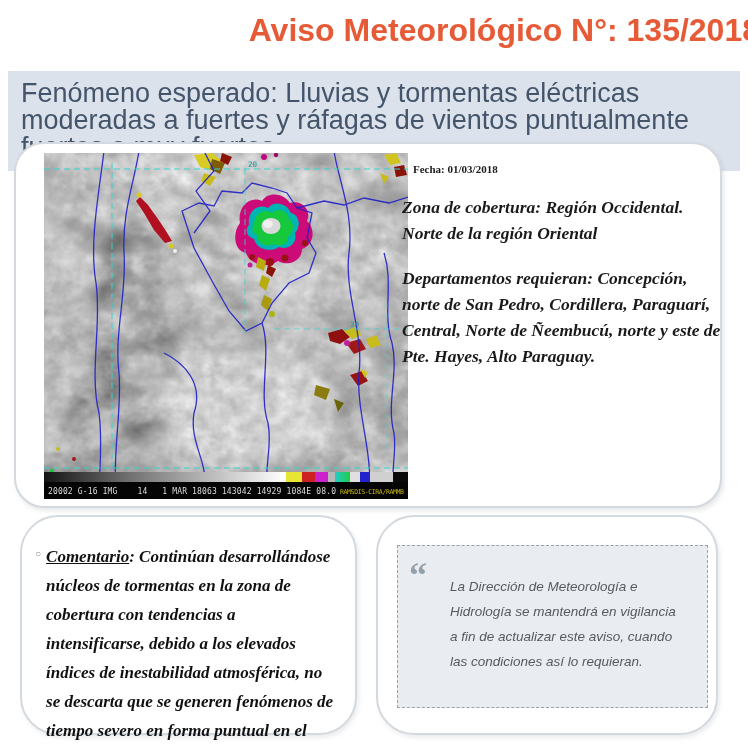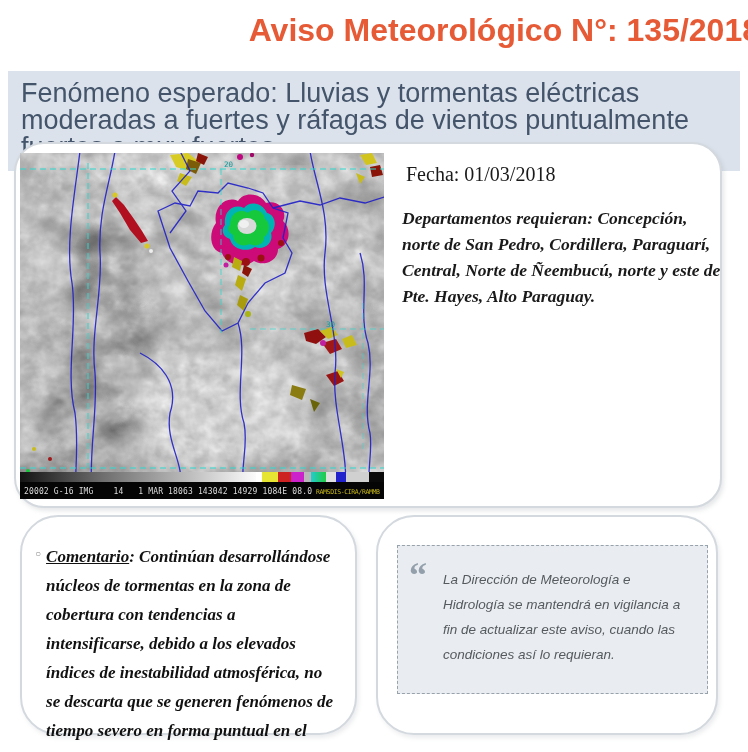--- a/index.html
+++ b/index.html
@@ -29,31 +29,31 @@
   }
   .main-panel {
     position:absolute; top:142px; left:14px;
     width:704px; height:362px;
     border:2px solid #d3d9de;
     border-radius:30px;
     box-shadow:2px 3px 4px rgba(120,130,140,0.18);
     background:#fff;
   }
   .sat-wrap {
-    position:absolute; left:4px; top:9px;
+    position:absolute; left:28px; top:9px;
     width:306px; height:346px;
     line-height:0;
   }
   .info {
     position:absolute; left:386px; top:10px; width:320px;
     font-family:"Liberation Serif", serif;
     color:#1a1a1a;
   }
   .info .meta {
-    font-weight:normal; font-size:20px; margin:4px;
+    font-weight:bold; font-size:11px; margin:11px;
   }
   .info .meta.first { margin-top:9px; }
   .info .meta.second { margin-top:23px; }
   .info .rich {
     font-weight:bold; font-style:italic;
     font-size:17.5px; line-height:26px;
     margin:0; margin-top:19px;
     text-align:left;
   }
   .comment-panel {
@@ -99,21 +99,21 @@
     font-family:"Liberation Serif", serif;
     font-weight:bold;
     font-size:36px; line-height:20px;
     color:#93a0ac;
     margin-right:8px; margin-top:6px;
     flex:0 0 auto;
   }
   .note-text {
     font-size:13.5px; font-style:italic;
     line-height:25px; color:#555a5f;
-    margin:8px;
+    margin:15px;
   }
   svg text { user-select:none; }
 </style>
 </head>
 <body>
 
 <div class="page-title">Aviso Meteorológico N°: 135/2018</div>
 
 <div class="banner">
   <span>Fenómeno esperado: Lluvias y tormentas eléctricas moderadas a fuertes y ráfagas de vientos puntualmente fuertes a muy fuertes.</span>
@@ -265,20 +265,21 @@
       <g>
         <rect x="0" y="329" width="364" height="17" fill="#050505"></rect>
         <text x="4" y="341" font-family="DejaVu Sans Mono, monospace" font-size="8" fill="#dcdcdc" xml:space="preserve" style="white-space:pre" textLength="288">20002 G-16 IMG    14   1 MAR 18063 143042 14929 1084E 08.0</text>
         <text x="296" y="341" font-family="DejaVu Sans Mono, monospace" font-size="6.5" fill="#c8b818" textLength="64">RAMSDIS-CIRA/RAMMB</text>
       </g>
     </svg>
   </div>
 
   <div class="info">
     <p class="meta first"><span>Fecha:</span> <span>01/03/2018</span></p>
+    <p class="rich"><span>Zona de cobertura:</span> <span>Región Occidental. Norte de la región Oriental</span></p>
     <p class="rich"><span>Departamentos requieran:</span> <span>Concepción, norte de San Pedro, Cordillera, Paraguarí, Central, Norte de Ñeembucú, norte y este de Pte. Hayes, Alto Paraguay.</span></p>
   </div>
 
 </div>
 
 <div class="comment-panel">
   <div class="comment-row">
     <span class="comment-bullet">○</span>
     <p class="comment-text"><span class="u">Comentario</span><span>: Continúan desarrollándose núcleos de tormentas en la zona de cobertura con tendencias a intensificarse, debido a los elevados índices de inestabilidad atmosférica, no se descarta que se generen fenómenos de tiempo severo en forma puntual en el transcurso de las primeras horas de la tarde de hoy jueves.</span></p>
   </div>

